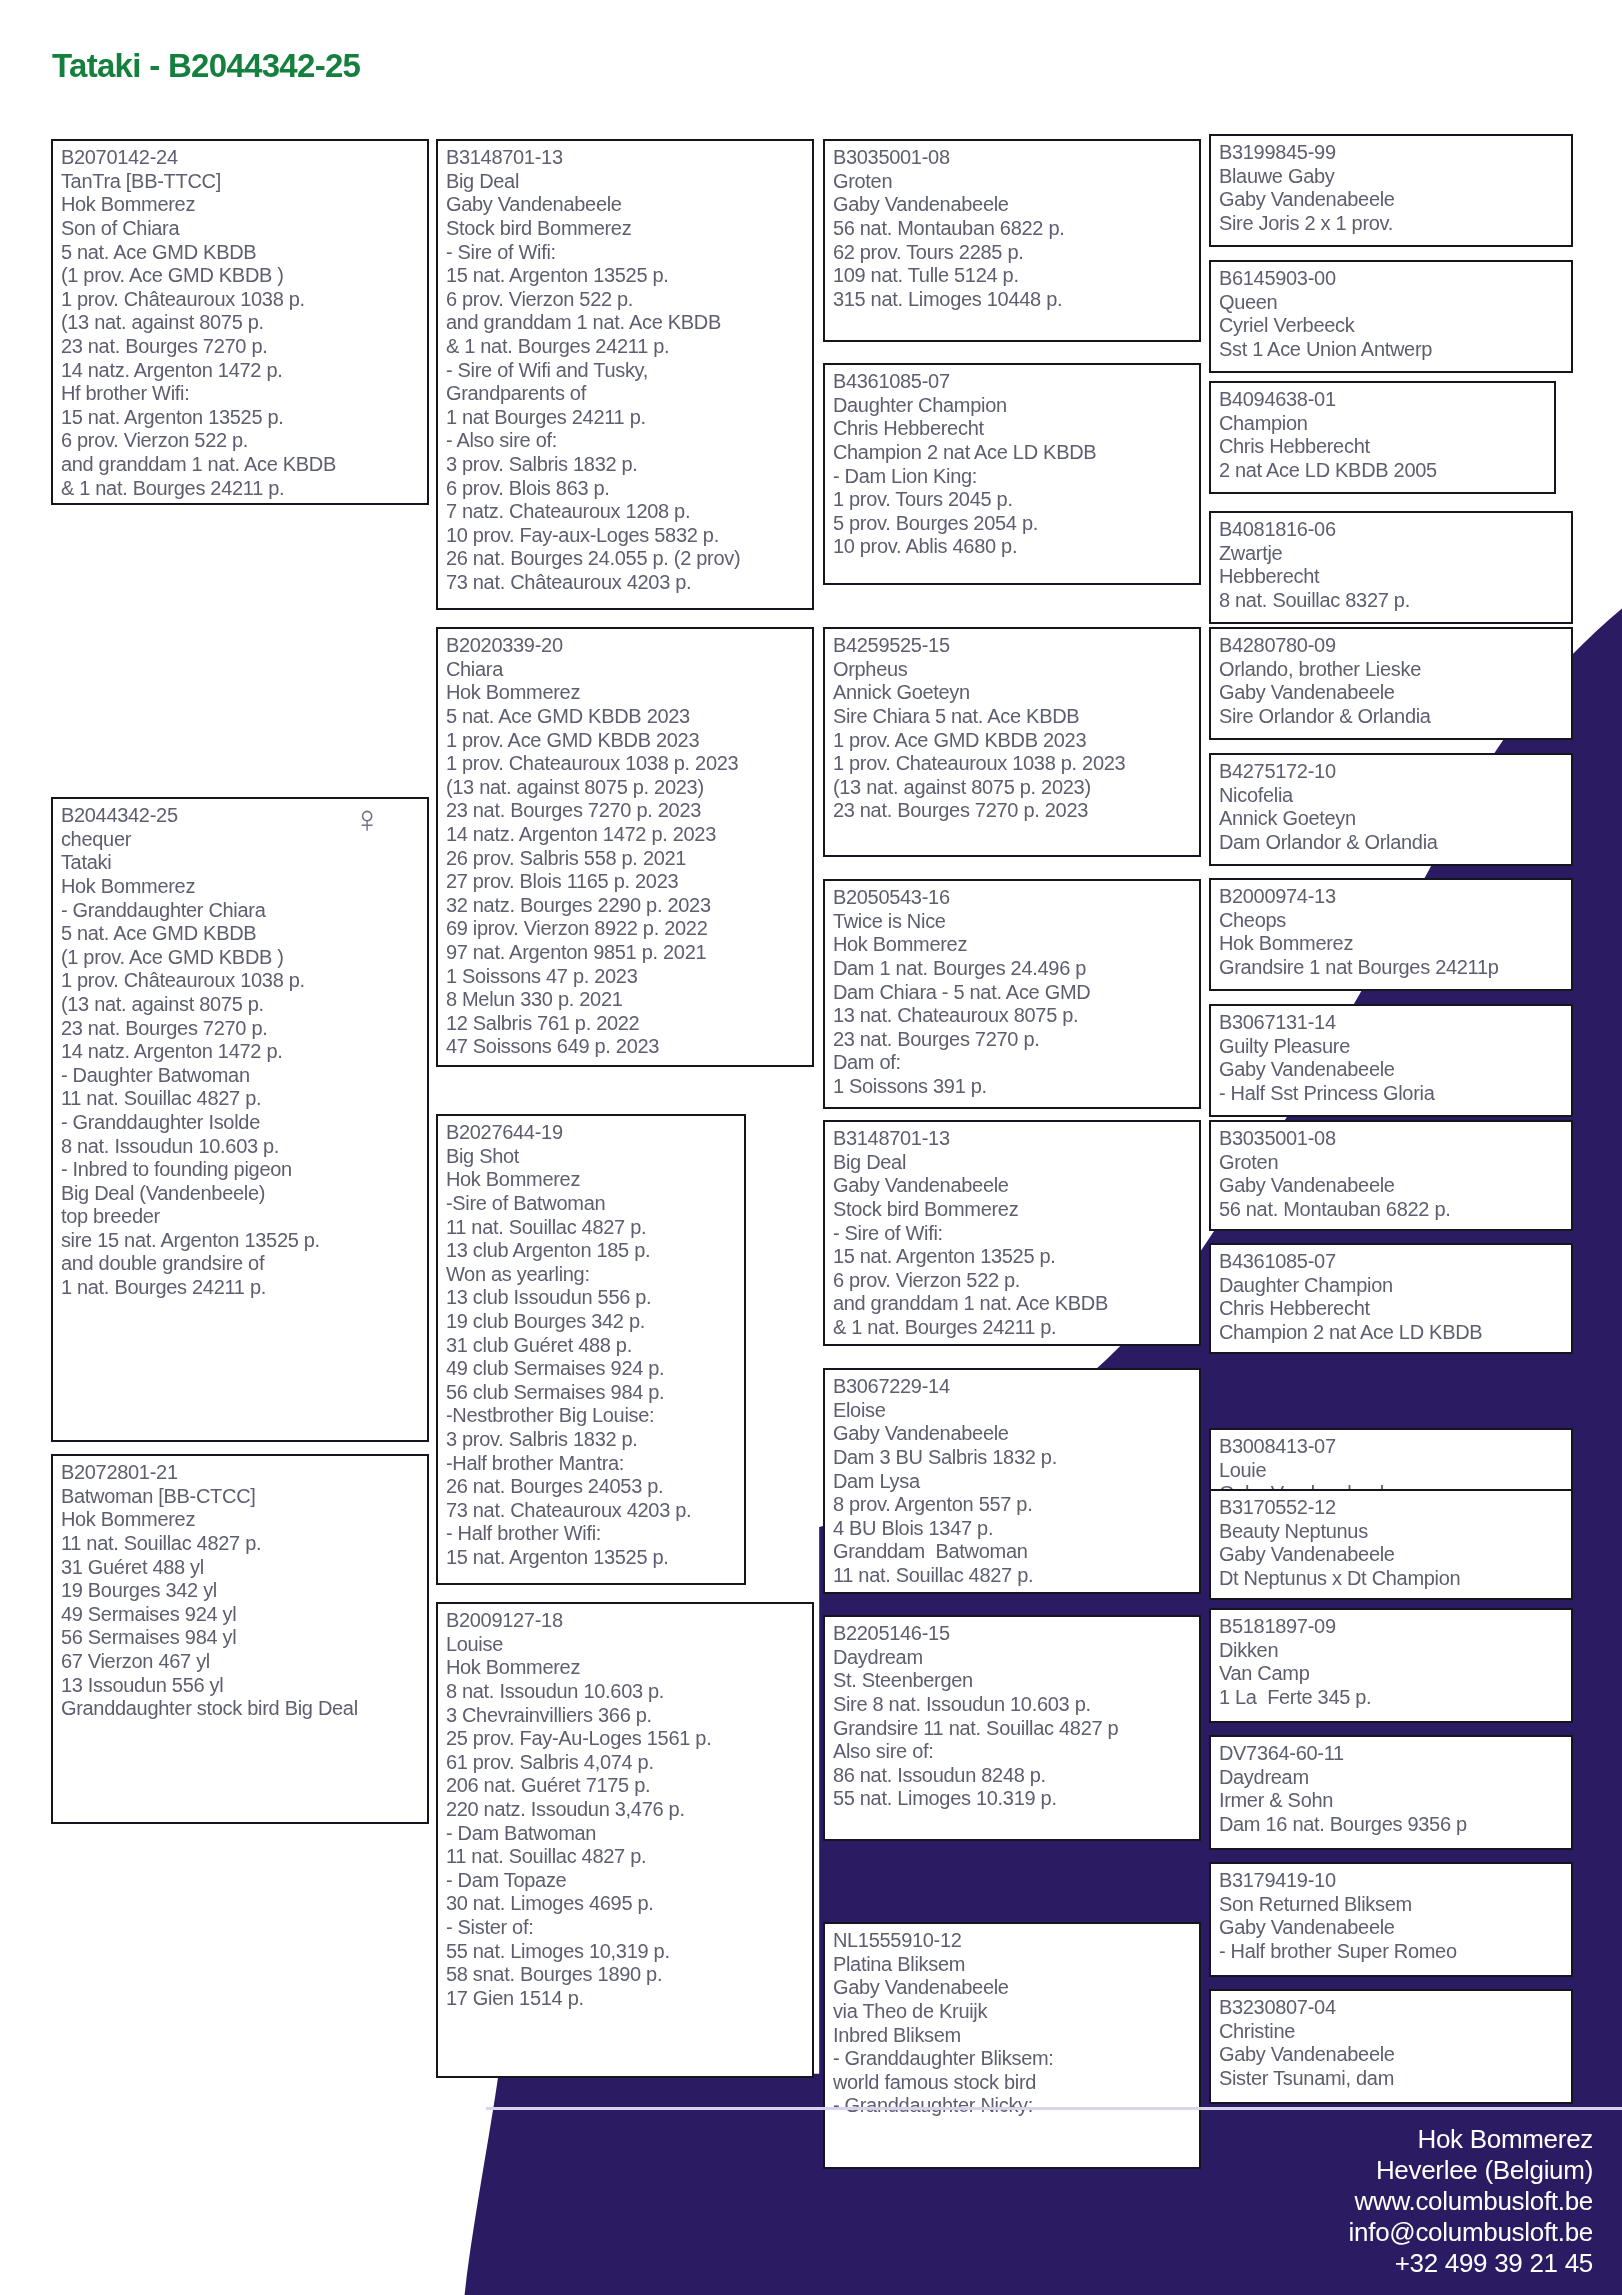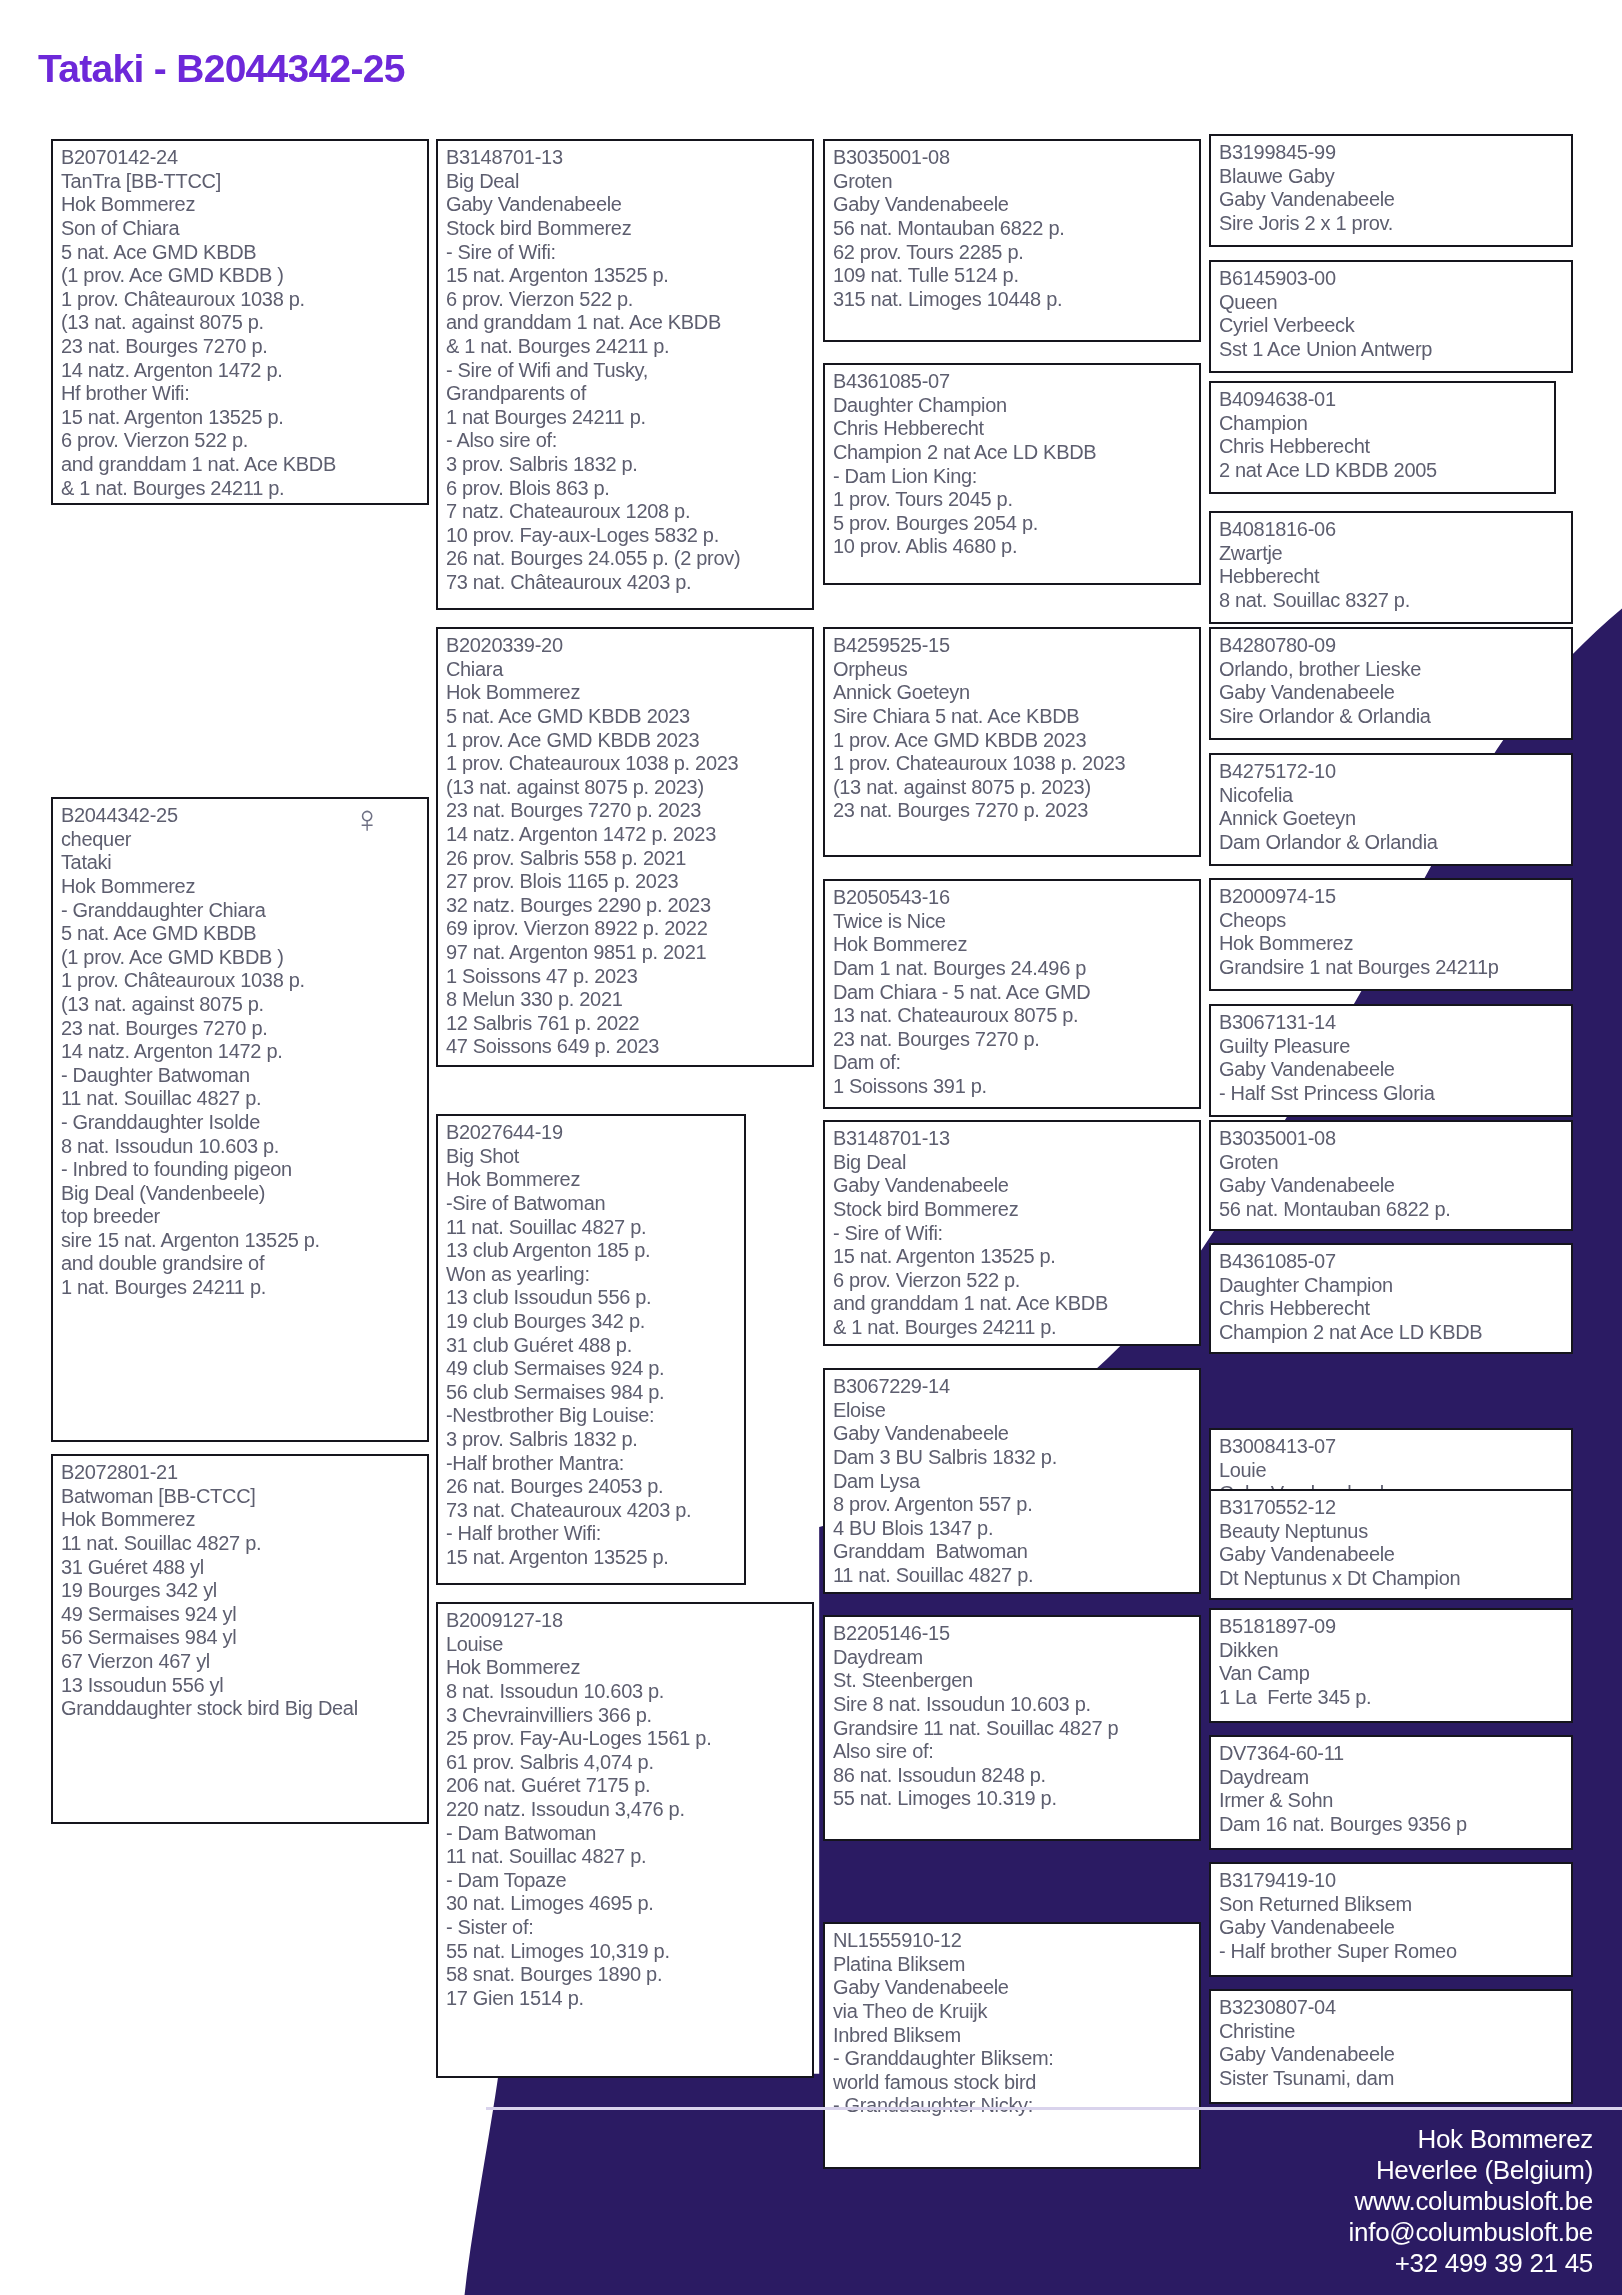--- a/index.html
+++ b/index.html
@@ -2,22 +2,22 @@
 <html style="font-size:10.5px"><head>
 <meta charset="utf-8">
 <style>
   html,body{margin:0;padding:0;}
   body{
     width:1622px;height:2295px;position:relative;background:#ffffff;
     font-family:"Liberation Sans", sans-serif;overflow:hidden;
   }
   .swoosh{position:absolute;left:0;top:0;width:1622px;height:2295px;z-index:0;}
   .page-title{
-    position:absolute;left:38px;top:47px;z-index:3;
-    font-size:39px;font-weight:bold;color:#6d28d9;letter-spacing:-0.7px;
+    position:absolute;left:52px;top:47px;z-index:3;
+    font-size:33px;font-weight:bold;color:#15803d;letter-spacing:-0.7px;
   }
   .box{
     position:absolute;background:#ffffff;border:2.6px solid #15151d;
     box-sizing:border-box;z-index:2;padding:5.2px 7.9px;overflow:hidden;
     color:#5d5e6f;font-size:20px;line-height:23.6px;letter-spacing:-0.3px;
   }
   .line{white-space:pre;}
   .female-symbol{
     position:absolute;right:46px;top:1.3px;font-size:38px;line-height:38px;color:#6f7184;
   }
@@ -296,21 +296,21 @@
     <div class="line">Gaby Vandenabeele</div>
     <div class="line">Sire Orlandor &amp; Orlandia</div>
   </div>
 <div class="box" style="left:1209px;top:753px;width:364px;height:113px">
     <div class="line">B4275172-10</div>
     <div class="line">Nicofelia</div>
     <div class="line">Annick Goeteyn</div>
     <div class="line">Dam Orlandor &amp; Orlandia</div>
   </div>
 <div class="box" style="left:1209px;top:878px;width:364px;height:113px">
-    <div class="line">B2000974-15</div>
+    <div class="line">B2000974-13</div>
     <div class="line">Cheops</div>
     <div class="line">Hok Bommerez</div>
     <div class="line">Grandsire 1 nat Bourges 24211p</div>
   </div>
 <div class="box" style="left:1209px;top:1004px;width:364px;height:113px">
     <div class="line">B3067131-14</div>
     <div class="line">Guilty Pleasure</div>
     <div class="line">Gaby Vandenabeele</div>
     <div class="line">- Half Sst Princess Gloria</div>
   </div>

